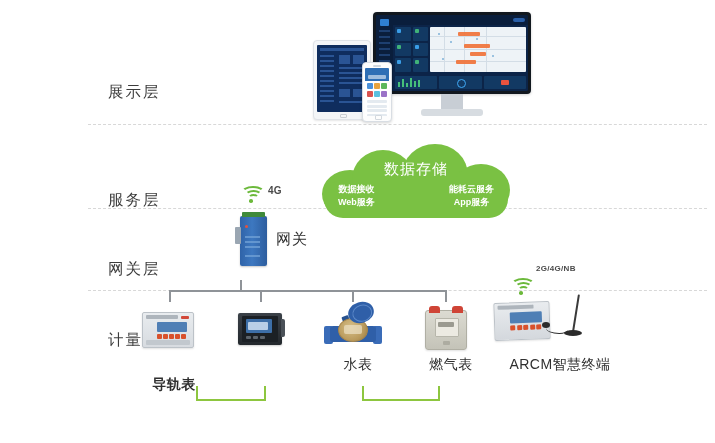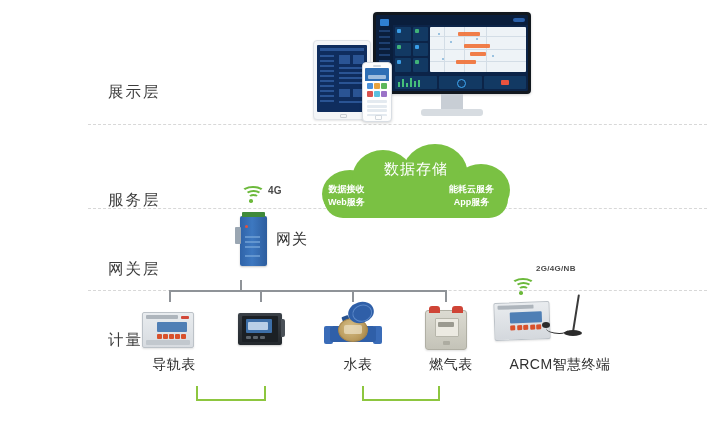--- a/index.html
+++ b/index.html
@@ -151,21 +151,21 @@
   .cl-base{
     left:8px !important;top:36px !important;width:184px !important;height:38px !important;
     border-radius:19px !important;
   }
   .cloud-text{position:absolute;inset:0;z-index:2;text-align:center;}
   .cloud-title{
     position:absolute;left:0;right:0;top:16px;
     font-size:15px;color:#ffffff;letter-spacing:1px;font-weight:500;
   }
   .cloud-cols{
-    position:absolute;left:12px;right:22px;top:39px;
+    position:absolute;left:22px;right:22px;top:39px;
     display:flex;justify-content:space-between;align-items:center;
   }
   .cloud-col{text-align:center;line-height:1.45;}
   .cloud-col div{font-size:9px;color:#ffffff;font-weight:700;white-space:nowrap;}
 
   
   #gw-wrap{position:absolute;left:232px;top:186px;width:130px;height:100px;}
   .wifi{position:absolute;left:8px;top:0px;width:22px;height:18px;}
   .wifi i{
     position:absolute;left:50%;border:2px solid #6cb93b;border-bottom-color:transparent;
@@ -628,21 +628,21 @@
           <i></i>
           <i></i>
         </div>
     </div>
     <div class="ant-rod"></div>
     <div class="ant-base"></div>
     <div class="ant-cable"></div>
     <div class="ant-conn"></div>
   </div>
 
-  <div class="device-caption" style="left:136px;top:356px;width:76px;">导轨表</div>
+  <div class="device-caption" style="left:136px;top:376px;width:76px;font-weight:bold;">导轨表</div>
   <div class="device-caption" style="left:320px;top:356px;width:76px;">水表</div>
   <div class="device-caption" style="left:500px;top:356px;width:120px;">ARCM智慧终端</div>
   <div class="device-caption" style="left:413px;top:356px;width:76px;">燃气表</div>
 
   <div class="bracket" id="br1"></div>
   <div class="bracket" id="br2"></div>
 
 </div>
 
 </body></html>

